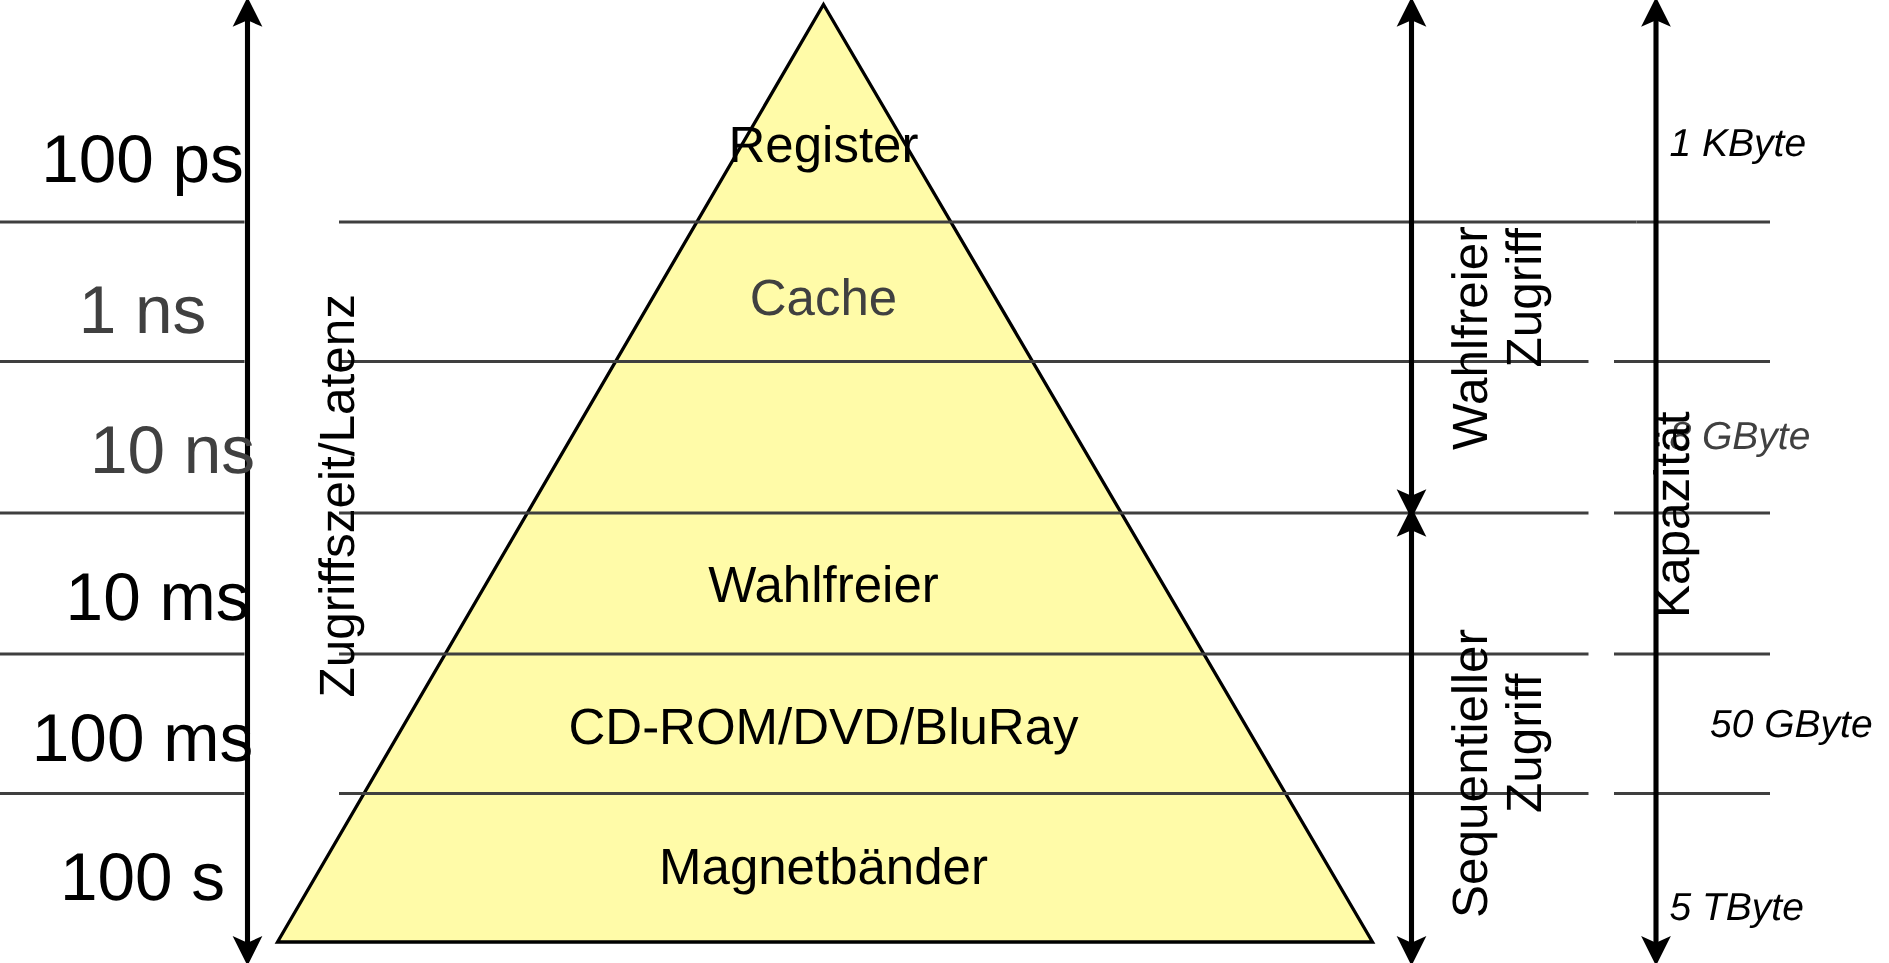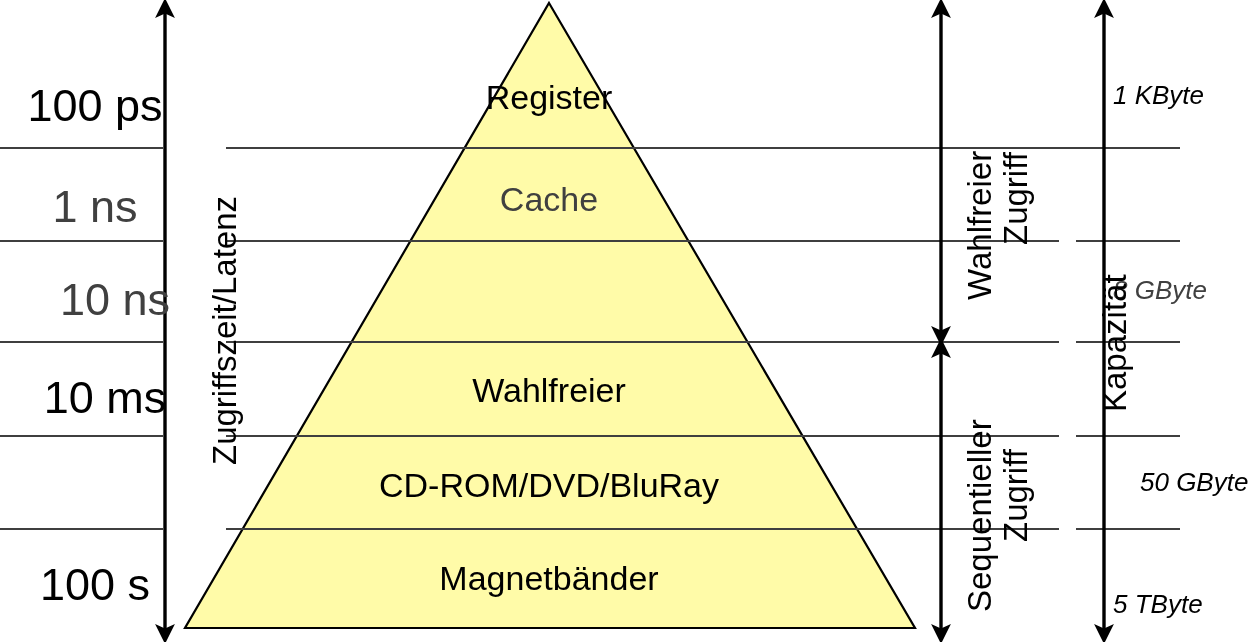--- a/index.html
+++ b/index.html
@@ -83,20 +83,21 @@
 
     <line x1="941" y1="348" x2="941" y2="634" stroke="#000000" stroke-width="3.4" marker-start="url(#ah)" marker-end="url(#ah)"></line>
 
     <line x1="1104" y1="8" x2="1104" y2="634" stroke="#000000" stroke-width="3.4" marker-start="url(#ah)" marker-end="url(#ah)"></line>
   </svg>
 
   <div class="txt lat-label center-x" style="left:95px; top:83px;">100 ps</div>
   <div class="txt lat-label center-x blue" style="left:95px; top:184px;">1 ns</div>
   <div class="txt lat-label center-x blue" style="left:95px; top:277px;margin-left:20px;">10 ns</div>
   <div class="txt lat-label center-x" style="left:105px; top:375px;">10 ms</div>
+  <div class="txt lat-label center-x" style="left:95px; top:469px;">100 ms</div>
   <div class="txt lat-label center-x" style="left:95px; top:562px;">100 s</div>
 
   <div class="txt tier-label center-x" style="left:549px; top:80px;">Register</div>
   <div class="txt tier-label center-x blue" style="left:549px; top:182px;">Cache</div>
   <div class="txt tier-label center-x" style="left:549px; top:373px;">Wahlfreier</div>
   <div class="txt tier-label center-x" style="left:549px; top:468px;">CD-ROM/DVD/BluRay</div>
   <div class="txt tier-label center-x" style="left:549px; top:561px;">Magnetbänder</div>
 
   <div class="txt cap-label" style="left:1113px; top:82px;">1 KByte</div>
   <div class="txt cap-label blue" style="left:1113px; top:277px;">8 GByte</div>

